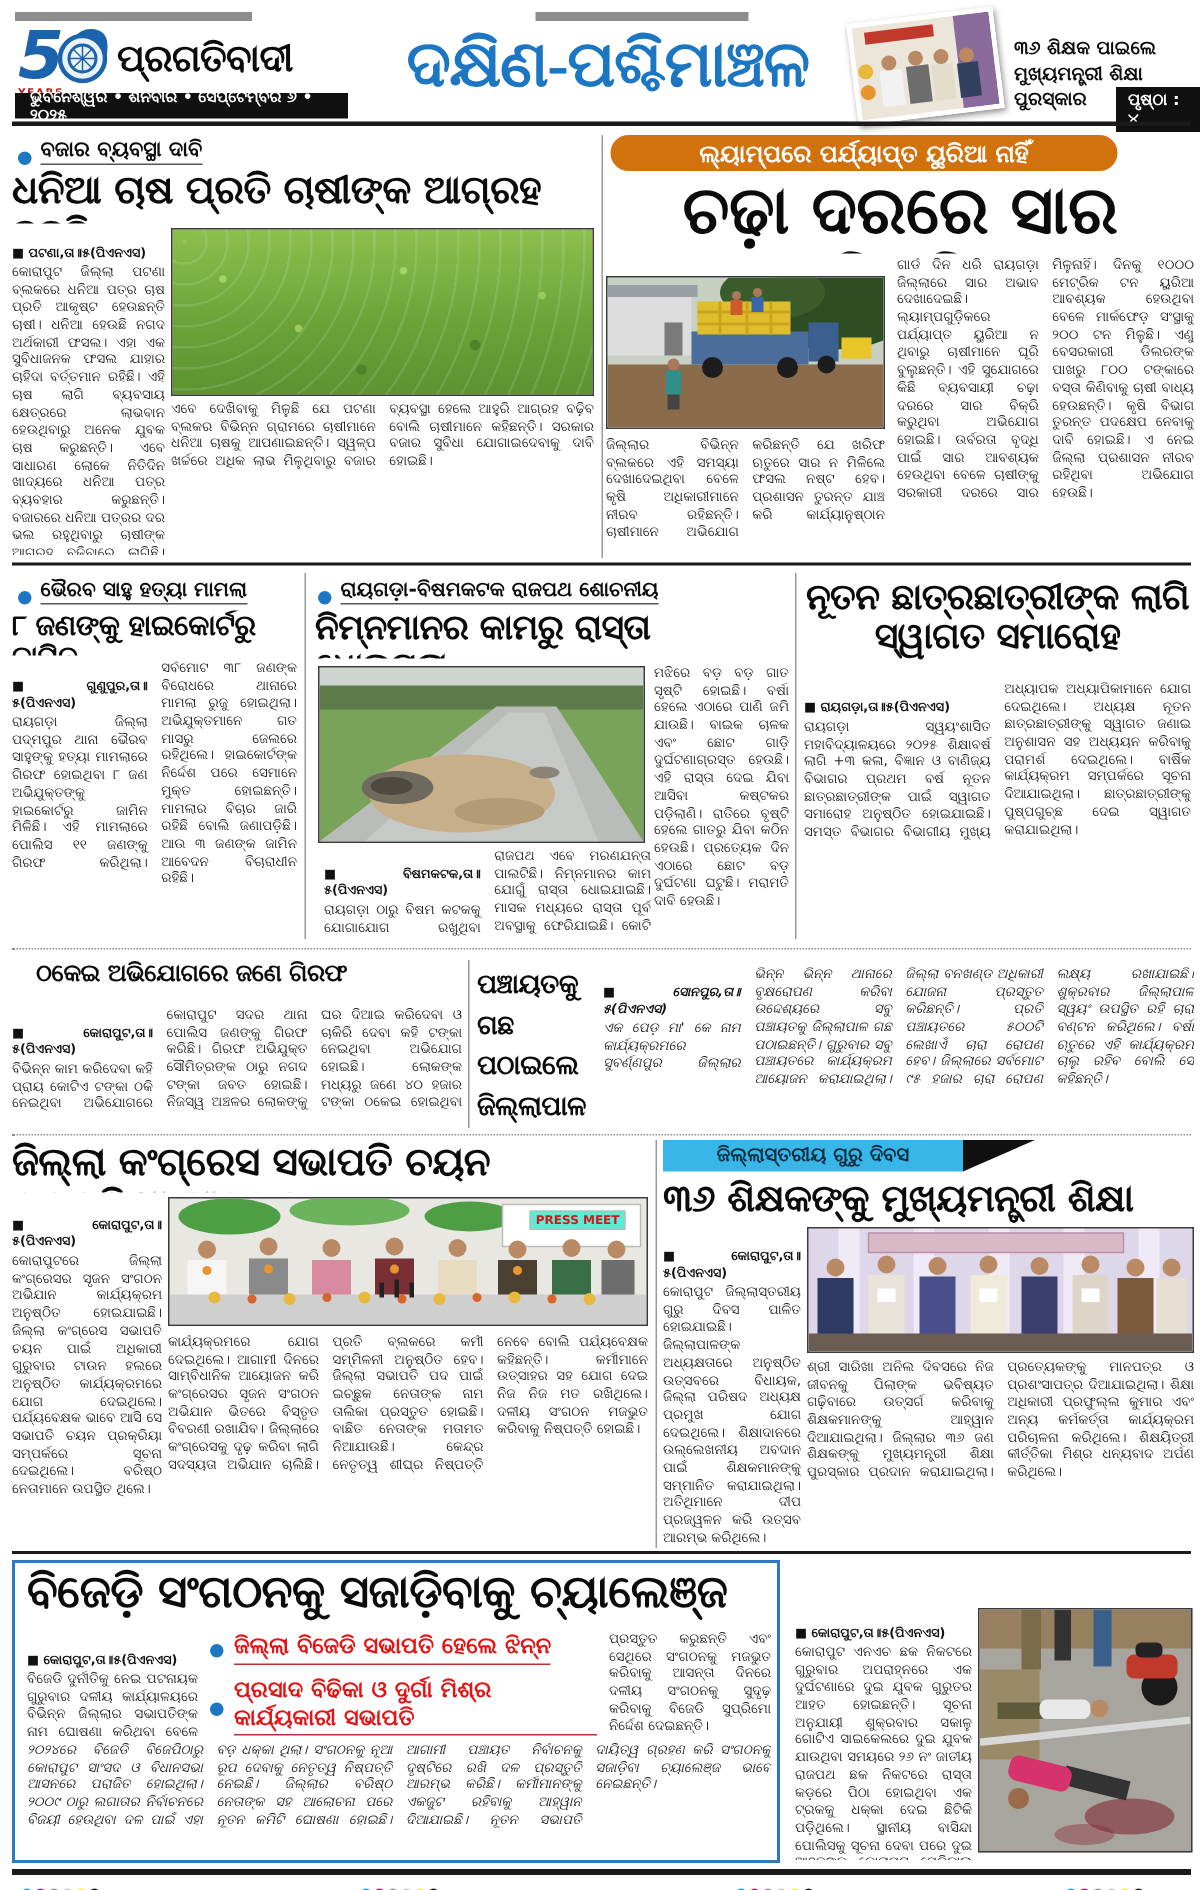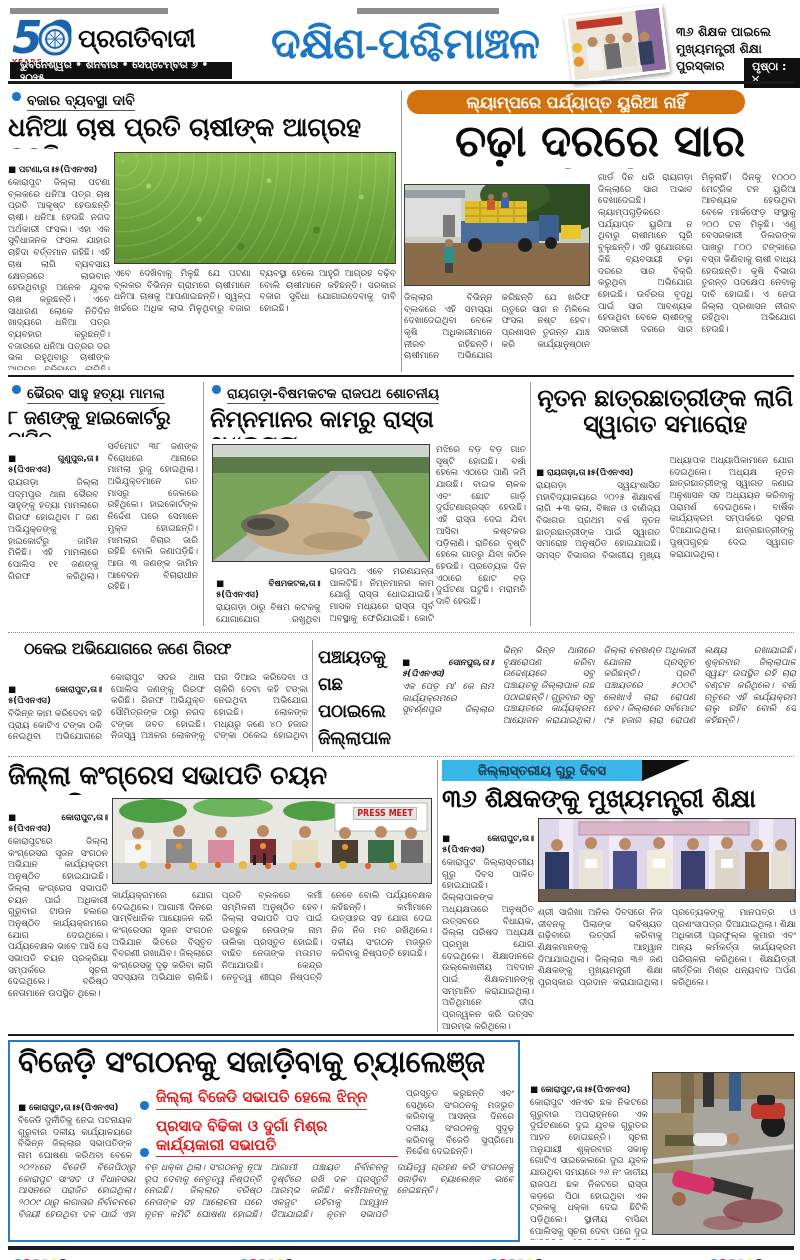--- a/index.html
+++ b/index.html
@@ -1,49 +1,49 @@
 <!DOCTYPE html>
 <html style="--blue: #1d76c2; --orange: #d2720e; --cyan: #38b6e8; --red: #e41414; --tagline: #e87d1e;"><head>
 <meta charset="utf-8">
 <style>
   * { margin:0; padding:0; box-sizing:border-box; }
   html,body { background:#ffffff; }
   body { font-family:"DejaVu Sans","Liberation Sans",sans-serif; color:#111; }
   .page { position:relative; width:800px; height:1260px; background:#fff; overflow:hidden; }
   .abs { position:absolute; }
-  .kicker { display:flex; align-items:flex-start; gap:6px; font-weight:bold; font-size:14px; color:#0d0d0d; }
+  .kicker { display:flex; align-items:flex-end; gap:6px; font-weight:bold; font-size:14px; color:#0d0d0d; }
   .kicker .dot { width:9px; height:9px; border-radius:50%; background:var(--blue,#1d76c2); flex:0 0 auto; }
   .kicker .ktext { border-bottom:1px solid #555; padding-bottom:1px; }
   .headline { font-weight:bold; color:#0b0b0b; line-height:1.1; letter-spacing:-0.4px; overflow:hidden; }
   .byline { display:block; font-weight:bold; font-size:8.5px; color:#111; margin-bottom:2px;margin-top:12px; }
   .body-text { font-size:9px; line-height:1.3; text-align:justify; color:#1c1c1c; overflow:hidden; }
   .cols2 { column-count:2; column-gap:9px; }
   .cols3 { column-count:3; column-gap:9px; }
   .cols4 { column-count:4; column-gap:9px;font-style:italic; }
   .vrule { width:1px; background:#9a9a9a; }
   .dotted-rule { border-top:1px dotted #8a8a8a; height:0; }
   .solid-rule { background:#1a1a1a; }
   .photo { border:1px solid #3a3a3a; overflow:hidden; background:#cfcfcf; }
   .banner-orange { background:var(--orange,#d2720e); color:#fff; font-weight:bold; font-size:16px;
                    display:flex; align-items:center; justify-content:center; border-radius:12px; }
   .banner-cyan { background:var(--cyan,#38b6e8); color:#092c40; font-weight:bold; font-size:13px;
                  display:flex; align-items:center; justify-content:center; }
-  .red-point { display:flex; align-items:flex-end; gap:7px; margin-bottom:7px; }
+  .red-point { display:flex; align-items:center; gap:7px; margin-bottom:7px; }
   .red-point .dot { width:9px; height:9px; border-radius:50%; background:var(--blue,#1d76c2); margin-top:4px; flex:0 0 auto; }
   .red-point .ptext { color:var(--red,#e41414); font-weight:bold; font-size:15px; border-bottom:1px solid #b33; padding-bottom:2px; line-height:1.25; }
   .masthead-brand { font-weight:bold; font-size:25px; color:#0a0a0a; letter-spacing:-0.5px; }
   .tagline { color:var(--tagline,#e87d1e); font-weight:bold; font-size:9.5px; }
   .datebar { background:#101010; color:#fff; font-weight:bold; font-size:10.5px; display:flex; align-items:center; padding:0 10px; }
   .page-label { background:#101010; color:#fff; font-weight:bold; font-size:11px; padding:2px 8px; }
   .edition-title { color:var(--blue,#1d76c2); font-weight:bold; font-size:43px; letter-spacing:-1px; text-align:center; line-height:1;font-family:Liberation Serif, serif; }
   .logo-5 { color:#1c63ad; font-weight:bold; font-size:44px; font-style:italic; line-height:1; }
   .years { color:#c02020; font-weight:bold; font-size:7px; letter-spacing:1px; }
   .promo-caption { font-weight:bold; font-size:12.5px; line-height:1.35; color:#0d0d0d; }
   .reg-dot { display:inline-block; width:8px; height:8px; border-radius:50%; margin-right:1px; vertical-align:middle; }
-  .press-label { color:#d01818; font-weight:bold; font-size:8px; background:#e5e5e5; padding:1px 3px; border:1px solid #bbb; }
+  .press-label { color:#d01818; font-weight:bold; font-size:8px; background:#5eead4; padding:1px 3px; border:1px solid #bbb; }
 </style>
 </head>
 <body>
 
 <div class="page">
 
   <div class="abs" style="left:10px;top:8px;width:158px;height:6px;background:#8d8d8d"></div>
   <div class="abs" style="left:357px;top:8px;width:142px;height:6px;background:#8d8d8d"></div>
 
   <div class="abs" style="left:12px;top:16px;width:230px;height:62px">

